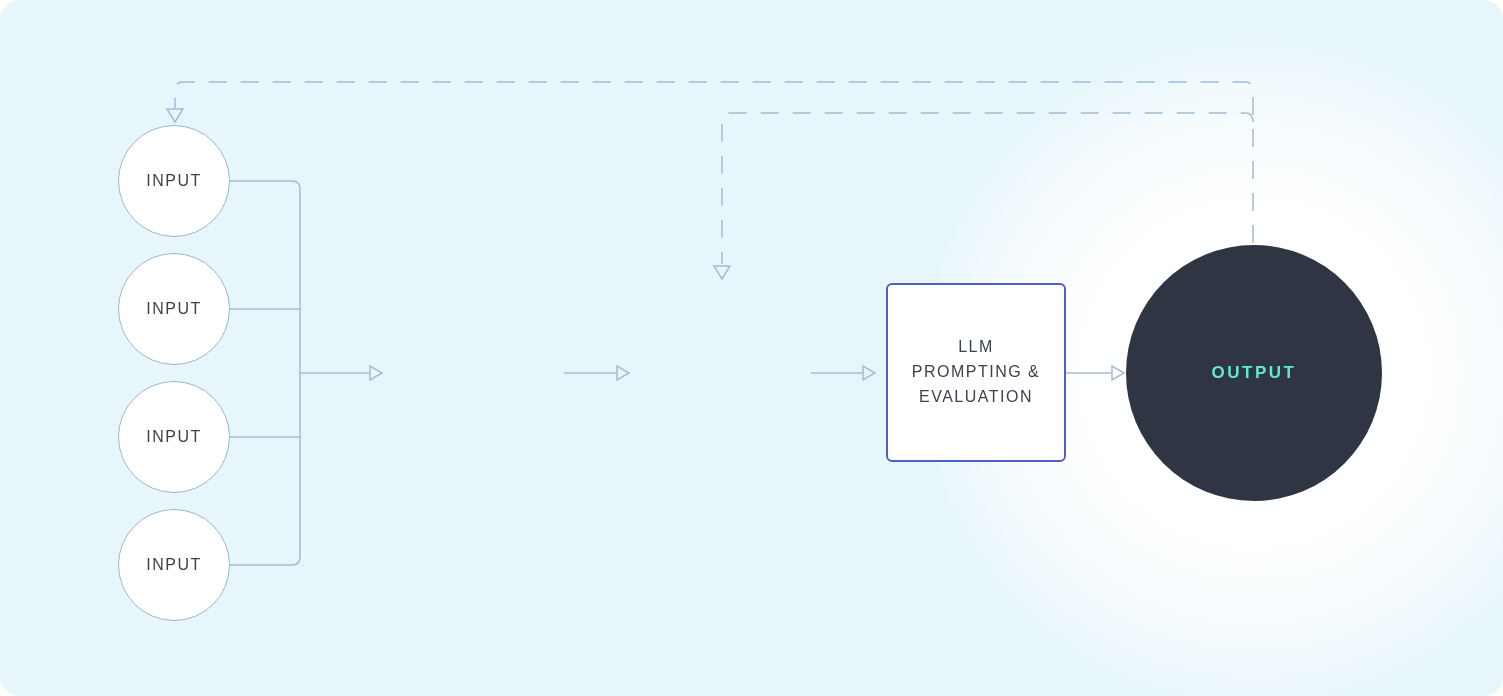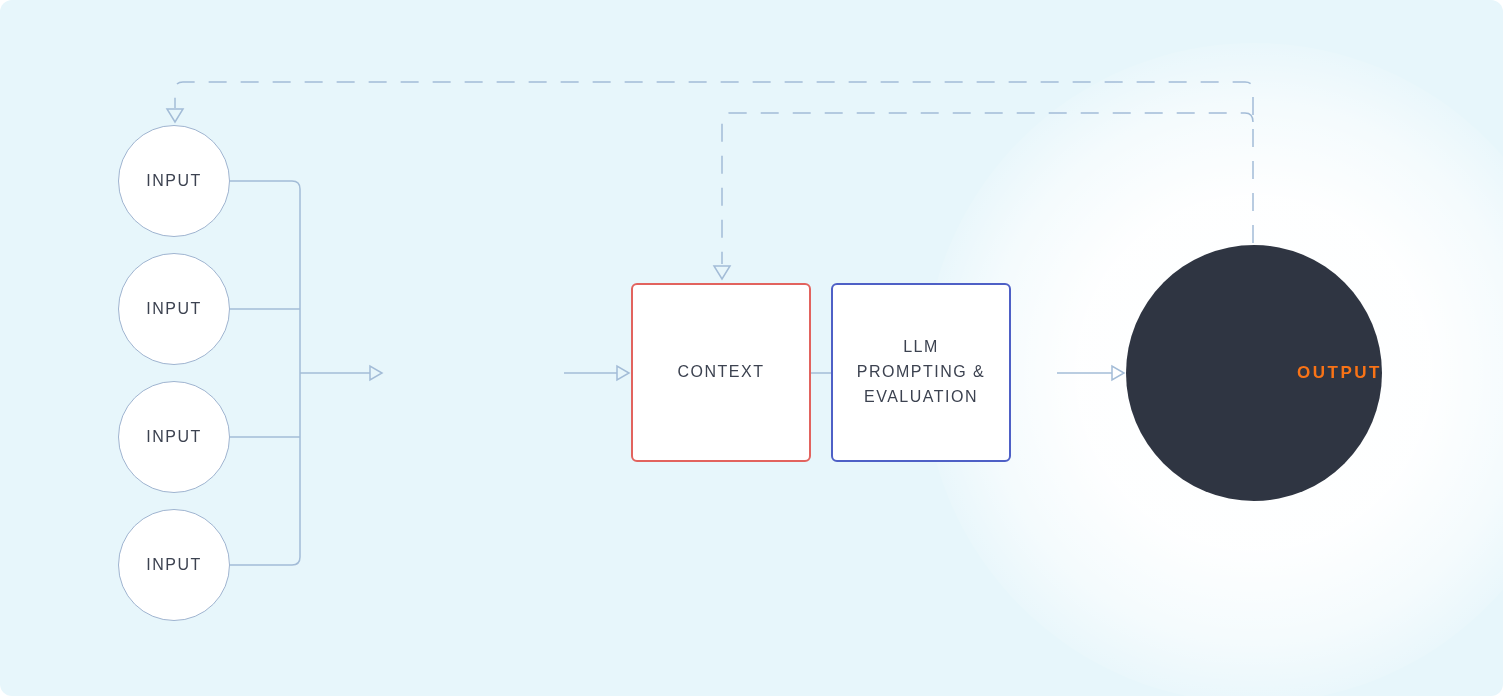--- a/index.html
+++ b/index.html
@@ -6,21 +6,21 @@
     margin: 0;
     padding: 0;
     background: #ffffff;
     font-family: "Liberation Sans", sans-serif;
   }
   .canvas {
     position: relative;
     width: 1503px;
     height: 696px;
     background: #e7f6fb;
-    border-radius: 12px;
+    border-radius: 20px;
     overflow: hidden;
   }
   .glow {
     position: absolute;
     left: 924px;
     top: 43px;
     width: 660px;
     height: 660px;
     border-radius: 50%;
     background: radial-gradient(circle,
@@ -59,33 +59,32 @@
   .stage-box {
     width: 180px;
     height: 179px;
     background: #ffffff;
     border-radius: 6px;
     border: 2px solid;
     padding: 0 14px;
   }
   .stage-structured { left: 384px; top: 283px; border-color: #35ace3; }
   .stage-context    { left: 631px; top: 283px; border-color: #e2635e; }
-  .stage-llm        { left: 831px; top: 283px; border-color: #4e60c6; }
+  .stage-llm        { left: 886px; top: 283px; border-color: #4e60c6; }
   .output-circle {
     left: 1126px;
     top: 245px;
     width: 256px;
     height: 256px;
     border-radius: 50%;
     background: #2f3542;
-    color: #f97316;
+    color: #5eead4;
     font-weight: 700;
     font-size: 17px;
     letter-spacing: 2.5px;
-    justify-content: flex-end;
   }
   .lbl { display: block; }
 </style>
 </head>
 <body>
 
 <div class="canvas">
 
   <div class="glow"></div>
 
@@ -122,23 +121,20 @@
   <div class="node input-circle" style="left:118px; top:253px;">
     <span class="lbl">INPUT</span>
   </div>
   <div class="node input-circle" style="left:118px; top:381px;">
     <span class="lbl">INPUT</span>
   </div>
   <div class="node input-circle" style="left:118px; top:509px;">
     <span class="lbl">INPUT</span>
   </div>
 
-  <div class="node stage-box stage-context">
-    <span class="lbl">CONTEXT</span>
-  </div>
   <div class="node stage-box stage-llm">
     <span class="lbl">LLM PROMPTING &amp; EVALUATION</span>
   </div>
 
   <div class="node output-circle">
     <span class="lbl">OUTPUT</span>
   </div>
 
 </div>
 

